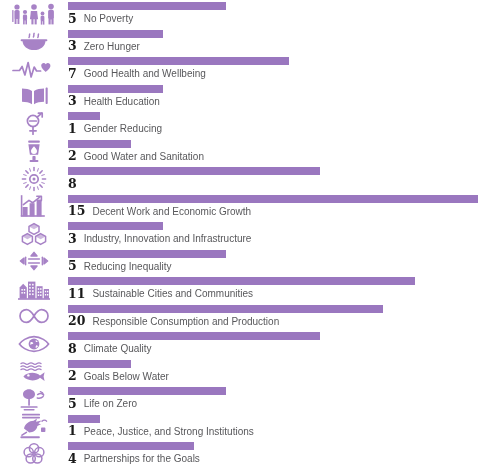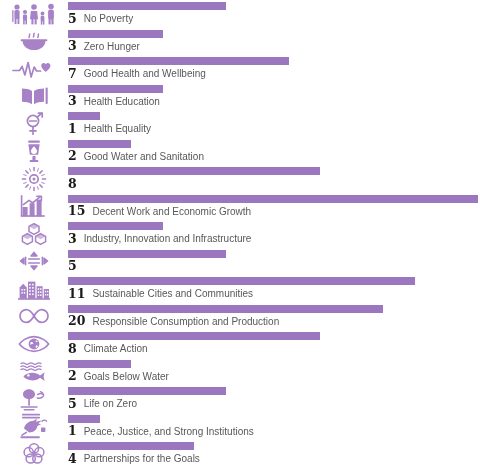--- a/index.html
+++ b/index.html
@@ -178,21 +178,21 @@
       <path d="M8.9 18.8h6.2" stroke-linecap="round"></path>
       <path d="M8.7 9h6.6" stroke-linecap="round"></path>
           </g>
         </svg>
       </div>
       <div class="bar-wrap">
         <div class="bar" style="width: 31.5px; background: rgb(154, 119, 191);"></div>
       </div>
       <div class="label-wrap">
         <span class="value">1</span>
-        <span class="name">Health Equality</span>
+        <span class="name">Gender Reducing</span>
       </div>
     </div>
     <div class="row">
       <div class="icon-cell">
         <svg width="24" height="24" viewBox="0 0 24 24">
     <g fill="#a782c6">
       <rect x="6.2" y="1.4" width="11.6" height="2.4" rx="0.8"></rect>
       <path d="M6.4 5.2h11.2l-1.5 10.6H7.9z"></path>
       <rect x="10.4" y="17" width="3.2" height="4.4" rx="0.8"></rect>
       <rect x="7.6" y="21" width="8.8" height="2.1" rx="0.8"></rect>
@@ -300,20 +300,21 @@
       <path d="M6.6 7.2v7.6"></path>
             <path d="M23.4 7.2v7.6"></path>
           </g>
         </svg>
       </div>
       <div class="bar-wrap">
         <div class="bar" style="width: 157.5px; background: rgb(154, 119, 191);"></div>
       </div>
       <div class="label-wrap">
         <span class="value">5</span>
+        <span class="name">Reducing Inequality</span>
       </div>
     </div>
     <div class="row">
       <div class="icon-cell">
         <svg width="34" height="22" viewBox="0 0 34 22">
     <g fill="#a782c6">
       <path d="M2.6 9.4 6.2 5.8 9.8 9.4v11.4H2.6z"></path>
       <rect x="11" y="3.6" width="7.4" height="17.2"></rect>
       <rect x="19.6" y="8.2" width="6" height="12.6"></rect>
       <rect x="26.8" y="11" width="5.2" height="9.8"></rect>
@@ -378,21 +379,21 @@
       <path d="M17.6 6.2c1 0.2 1.7 0.9 2.1 1.7-0.7 0.4-1.6 0.1-2-0.5z"></path>
       <path d="M18.4 11.3c1 0 1.6 0.6 1.4 1.5-0.5 0.6-1.3 1-2.1 1.1 0-0.9-0.2-1.7 0.7-2.6z"></path>
           </g>
         </svg>
       </div>
       <div class="bar-wrap">
         <div class="bar" style="width: 252px; background: rgb(154, 119, 191);"></div>
       </div>
       <div class="label-wrap">
         <span class="value">8</span>
-        <span class="name">Climate Action</span>
+        <span class="name">Climate Quality</span>
       </div>
     </div>
     <div class="row">
       <div class="icon-cell">
         <svg width="34" height="22" viewBox="0 0 34 22">
     <g fill="none" stroke="#a782c6" stroke-width="1.3" stroke-linecap="round">
       <path d="M4 3.6q2-1.6 4 0t4 0 4 0 4 0 4 0"></path>
       <path d="M4 6.6q2-1.6 4 0t4 0 4 0 4 0 4 0"></path>
       <path d="M4 9.6q2-1.6 4 0t4 0 4 0 4 0 4 0"></path>
           </g>

